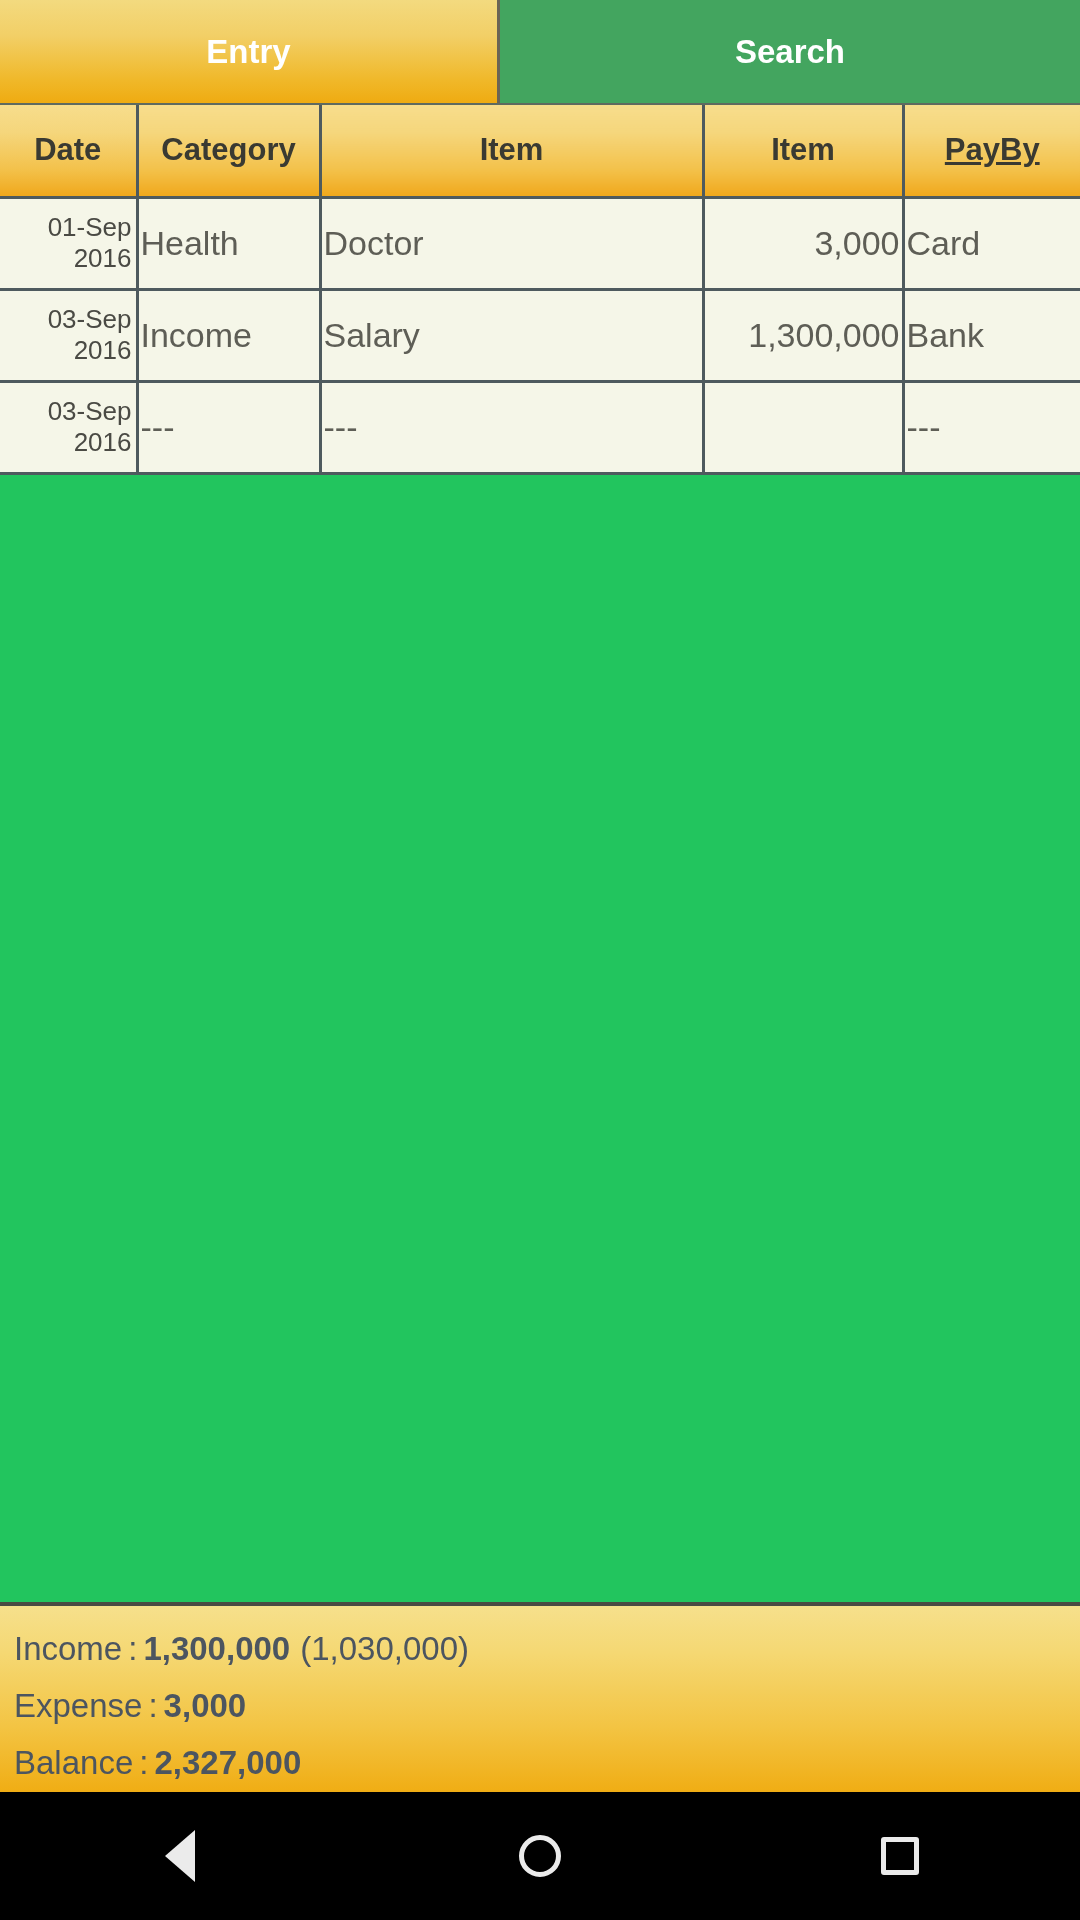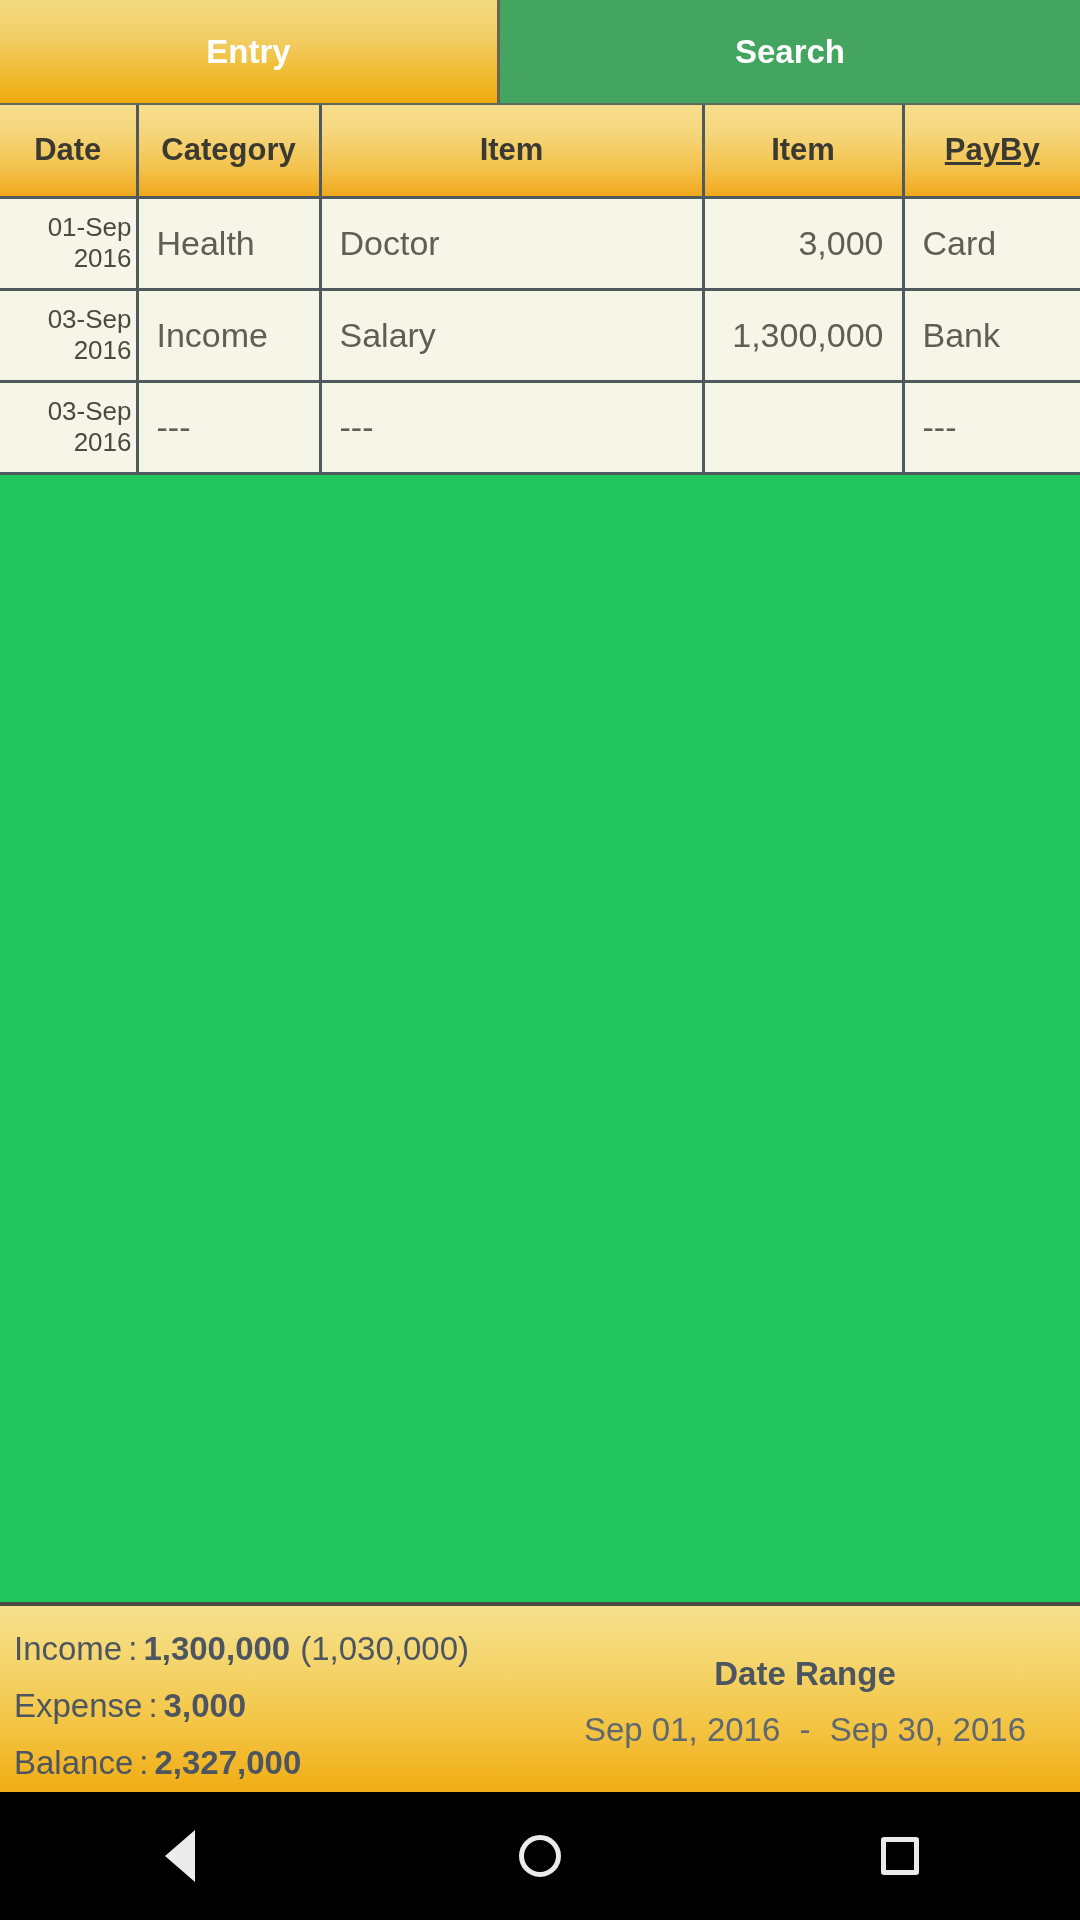--- a/index.html
+++ b/index.html
@@ -98,21 +98,21 @@
   }
   .grid-table thead th:last-child { border-right: none; text-decoration: underline; }
 
   .grid-table tbody td {
     height: 92px;
     background: #f5f6e8;
     color: #5e5e56;
     font-size: 34px;
     border-right: 3px solid #4e5a5e;
     border-bottom: 3px solid #4e5a5e;
-    padding: 0 18px;
+    padding: 0 2px;
     vertical-align: middle;
     white-space: nowrap;
     overflow: hidden;
   }
   .grid-table tbody td:last-child { border-right: none; }
 
   .cell-date {
     text-align: right;
     font-size: 26px !important;
     line-height: 1.2;
@@ -297,28 +297,20 @@
       </div>
 
       <div class="sum-line">
         <span class="sum-label">Balance</span>
         <span class="sum-colon">:</span>
         <span class="sum-value">2,327,000</span>
       </div>
 
     </div>
 
-    <div class="footer-right">
-      <div class="date-range-title">Date Range</div>
-      <div class="date-range-value">
-        <span>Sep 01, 2016</span>
-        <span class="dr-sep">-</span>
-        <span>Sep 30, 2016</span>
-      </div>
-    </div>
   </div>
 
   <div class="nav-bar">
     <div class="nav-btn">
       <span class="nav-icon-back"></span>
     </div>
     <div class="nav-btn">
       <span class="nav-icon-home"></span>
     </div>
     <div class="nav-btn">

